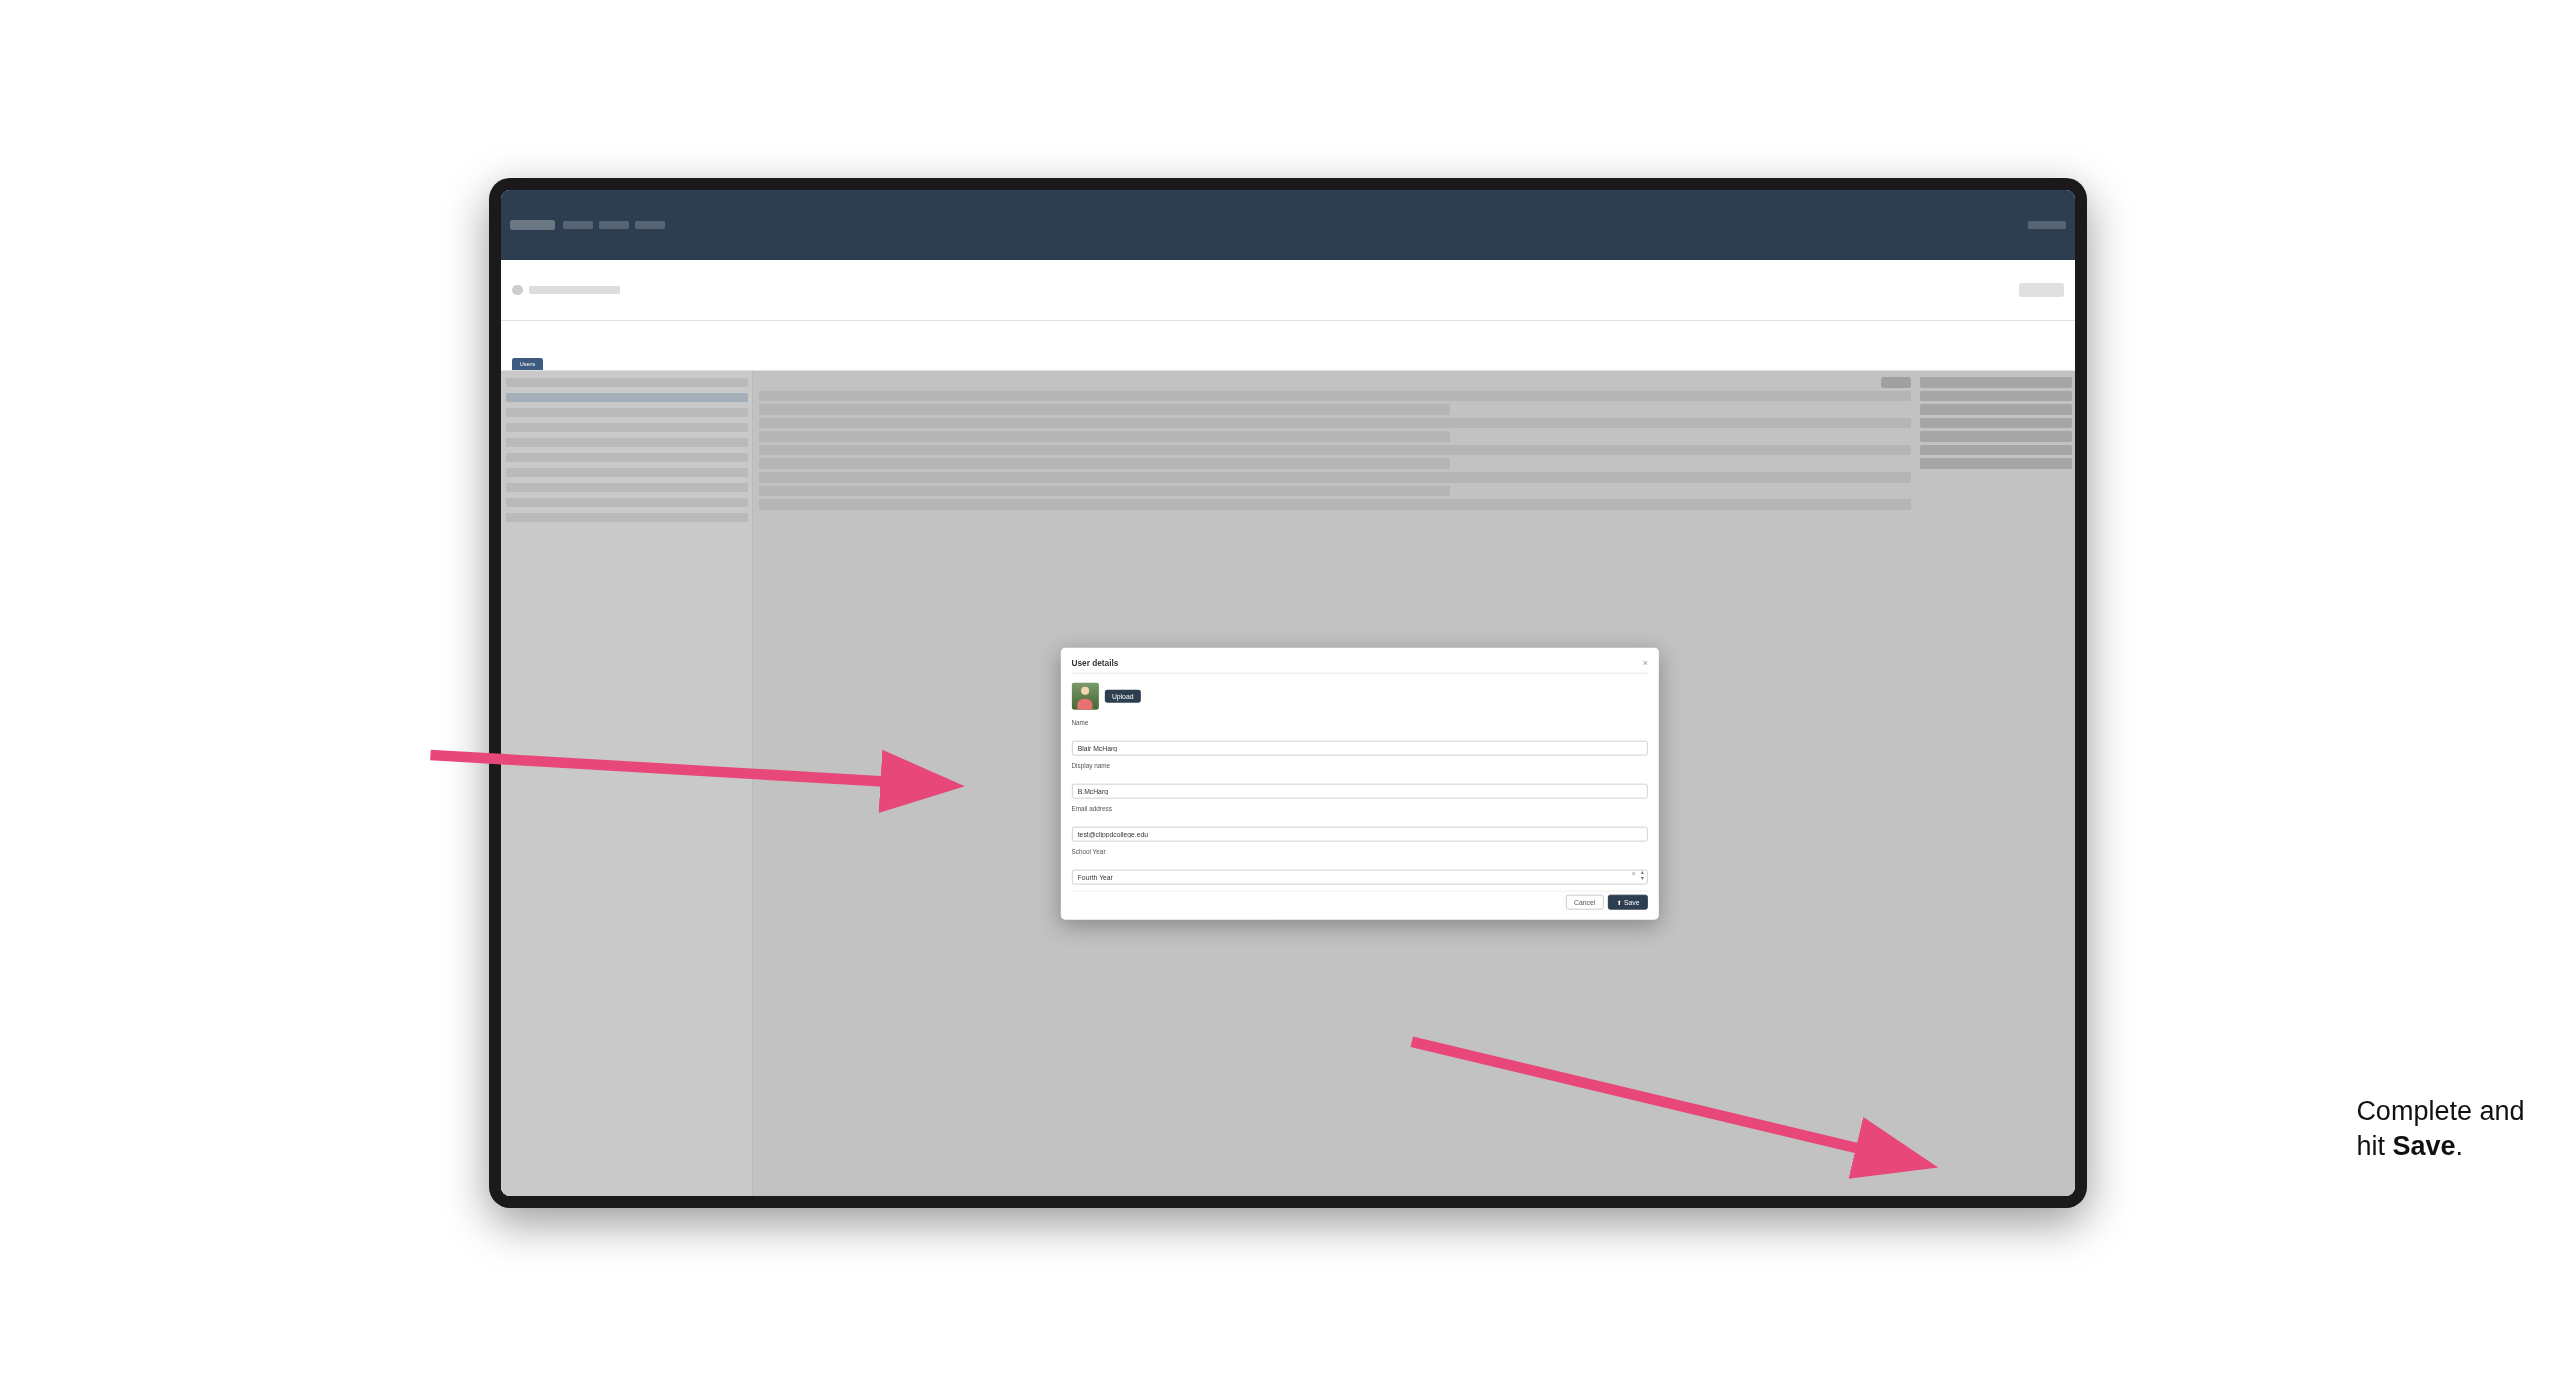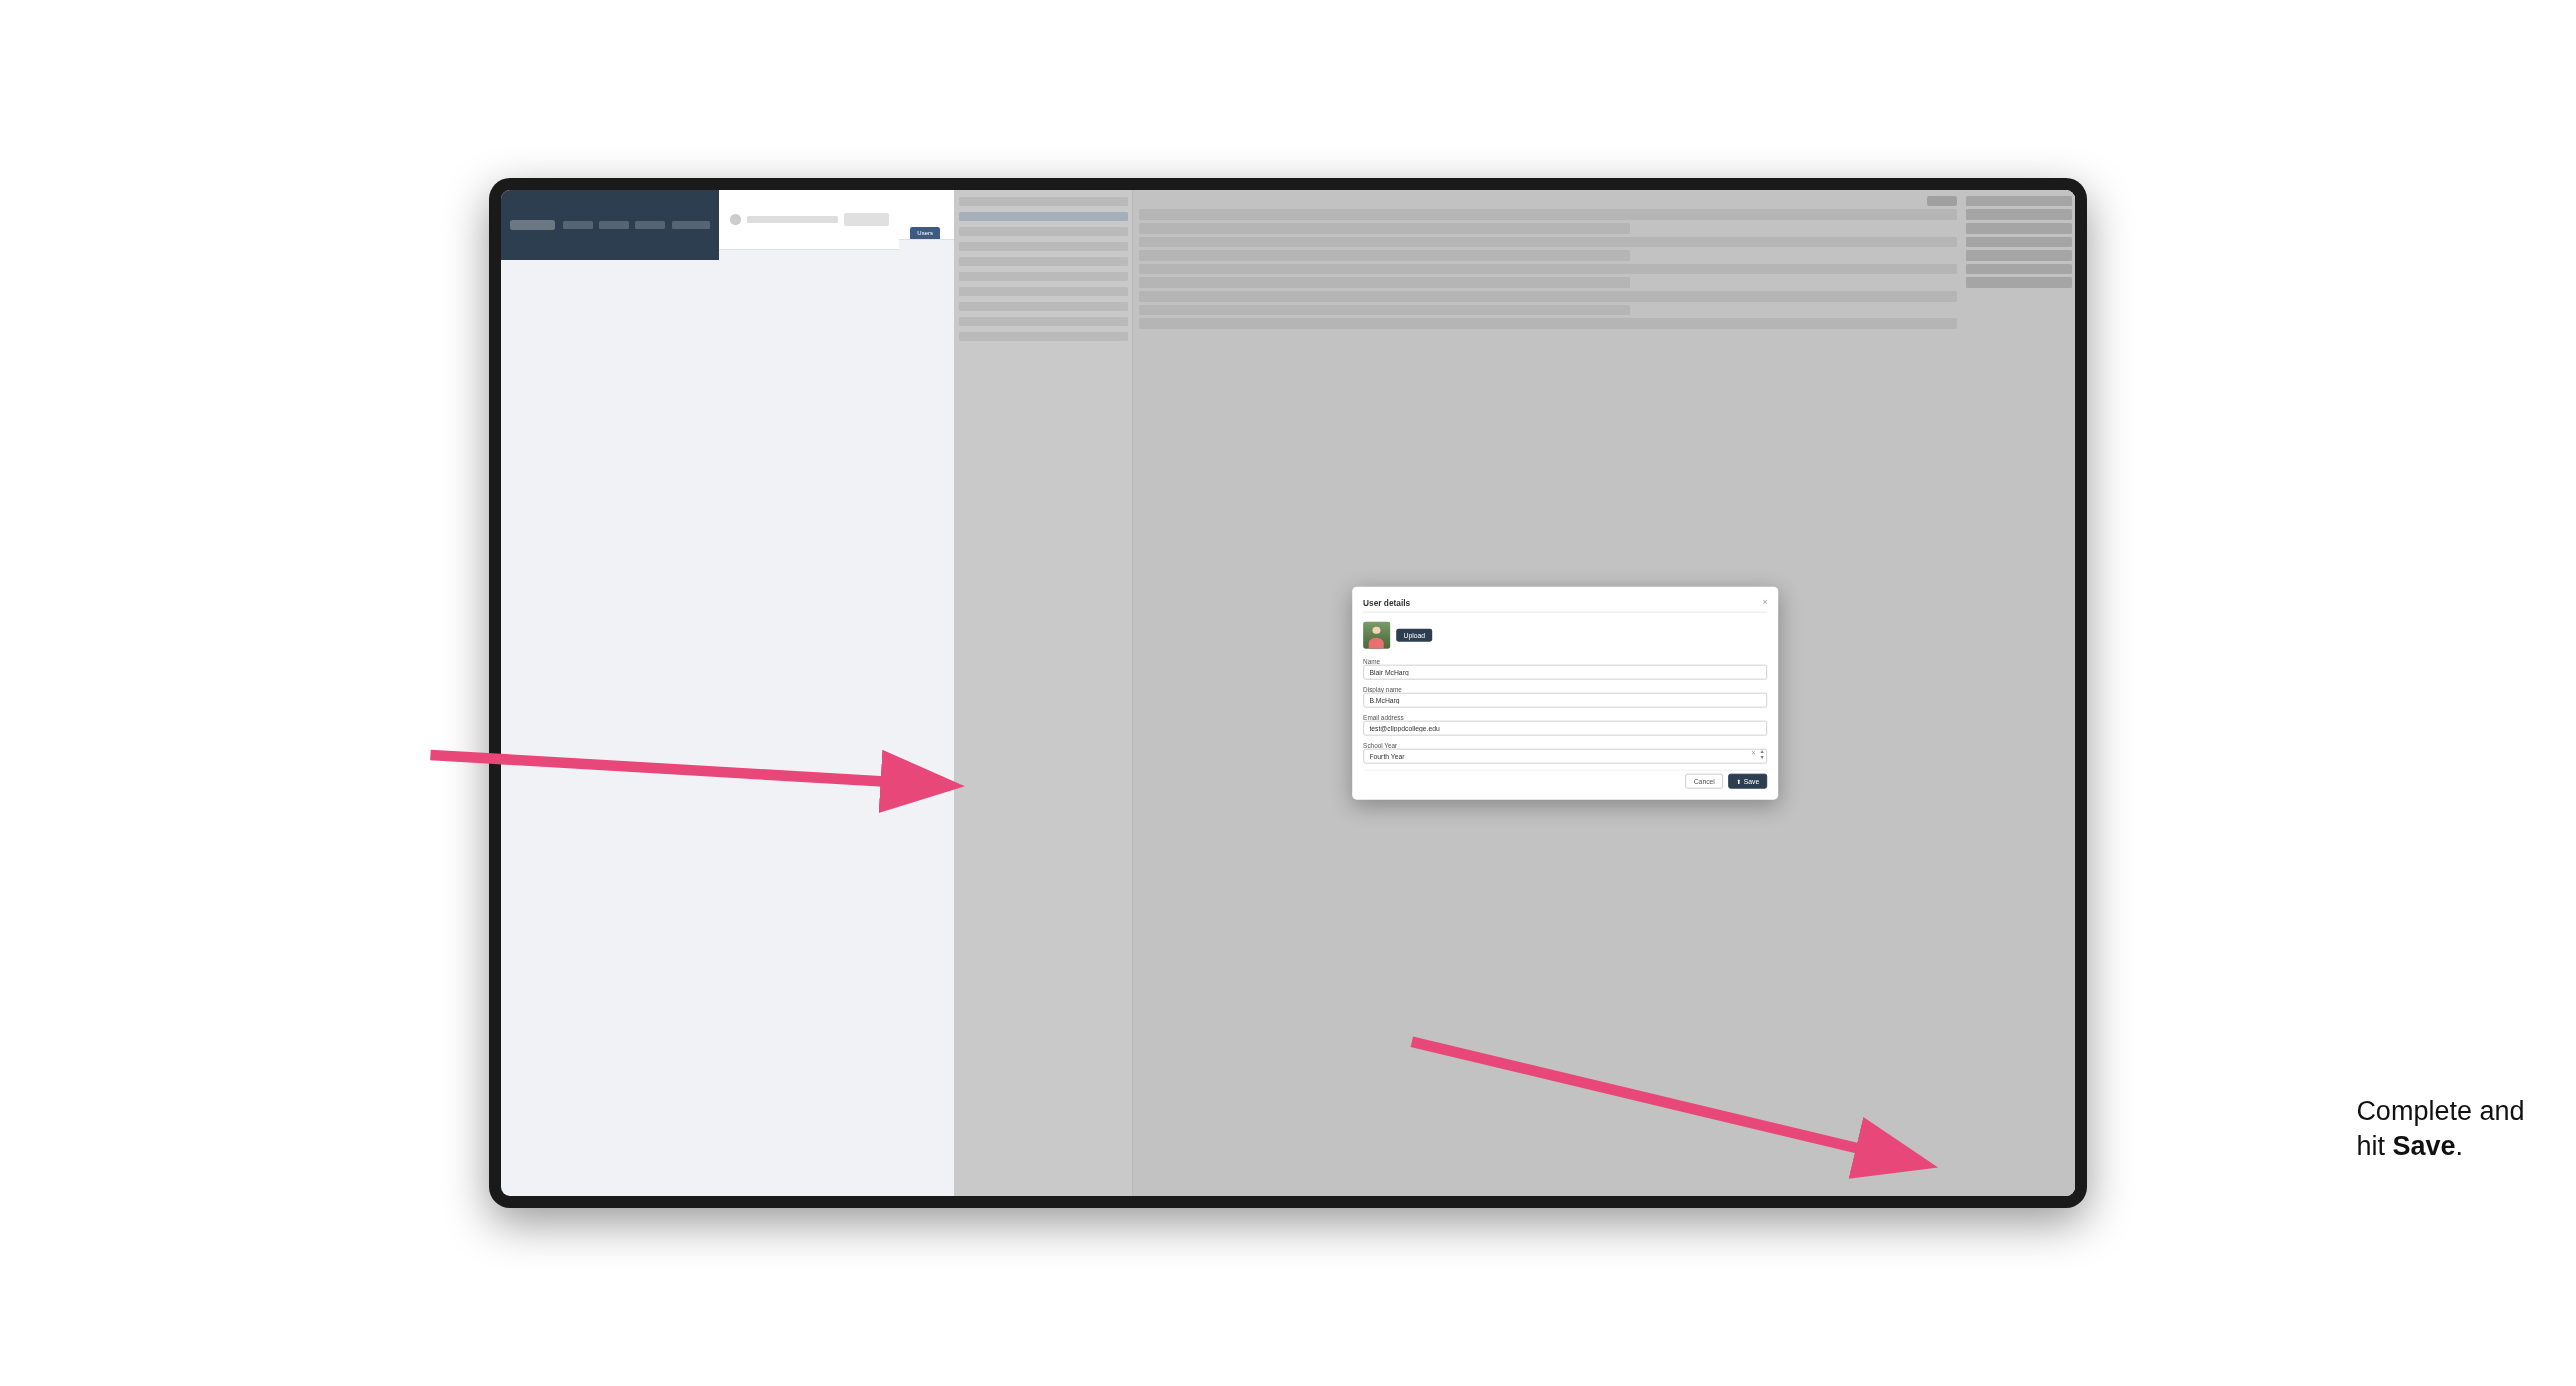--- a/index.html
+++ b/index.html
@@ -69,21 +69,21 @@
     }
 
     .tablet-screen {
       width: 100%;
       height: 100%;
       background: #f0f2f5;
       border-radius: 9px;
       overflow: hidden;
       position: relative;
       display: flex;
-      flex-direction: row;
+      flex-direction: column;
     }
 
     
     .app-header {
       background: #2c3e50;
       height: 7%;
       display: flex;
       align-items: center;
       padding: 0 9px;
       gap: 7.5px;
@@ -342,21 +342,21 @@
       border: none;
       border-radius: 2.3px;
       font-size: 6.8px;
       cursor: pointer;
     }
 
     
     .form-group {
       display: flex;
       flex-direction: column;
-      gap: 0;
+      gap: 15px;
     }
 
     .form-label {
       font-size: 6.4px;
       color: #555;
       font-weight: 500;
     }
 
     .form-input {
       border: 0.8px solid #d0d0d0;

